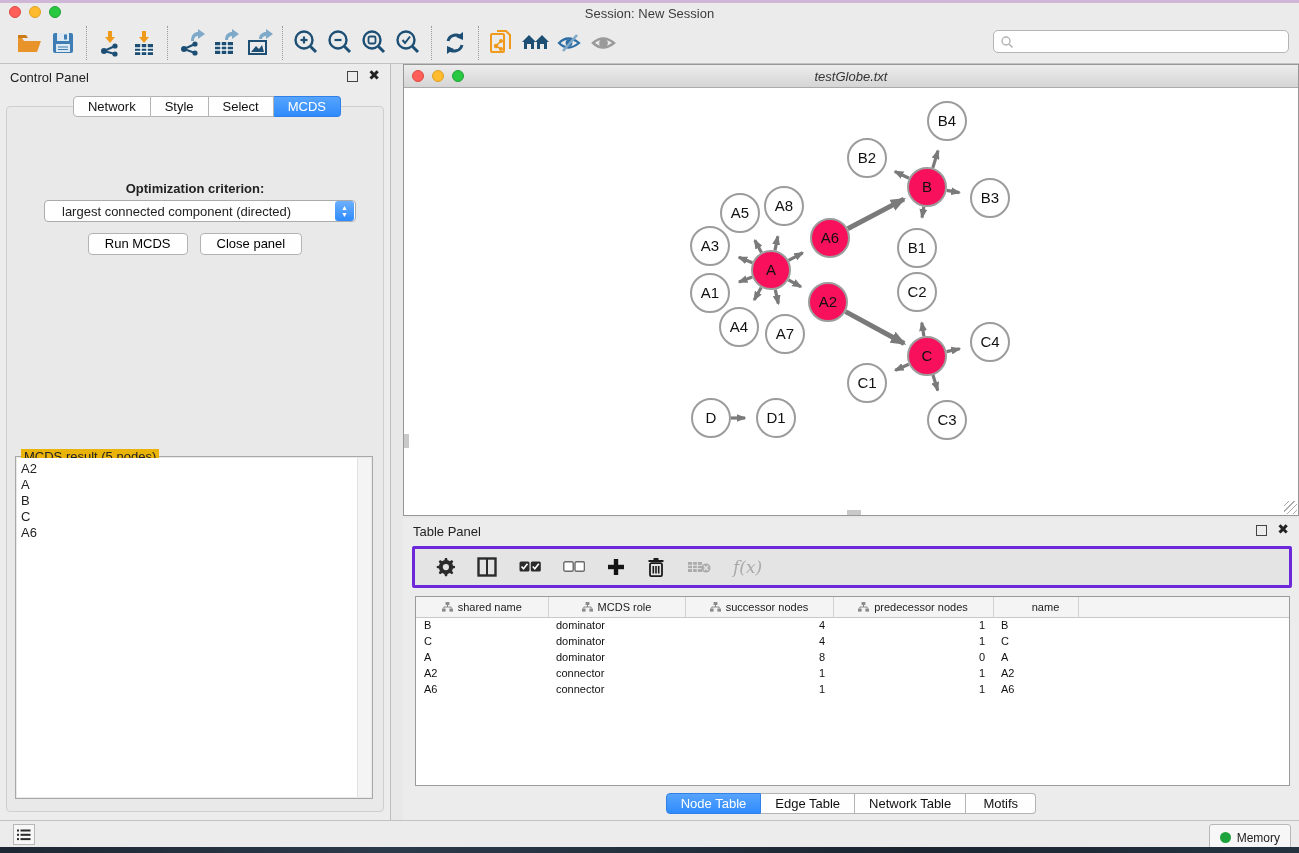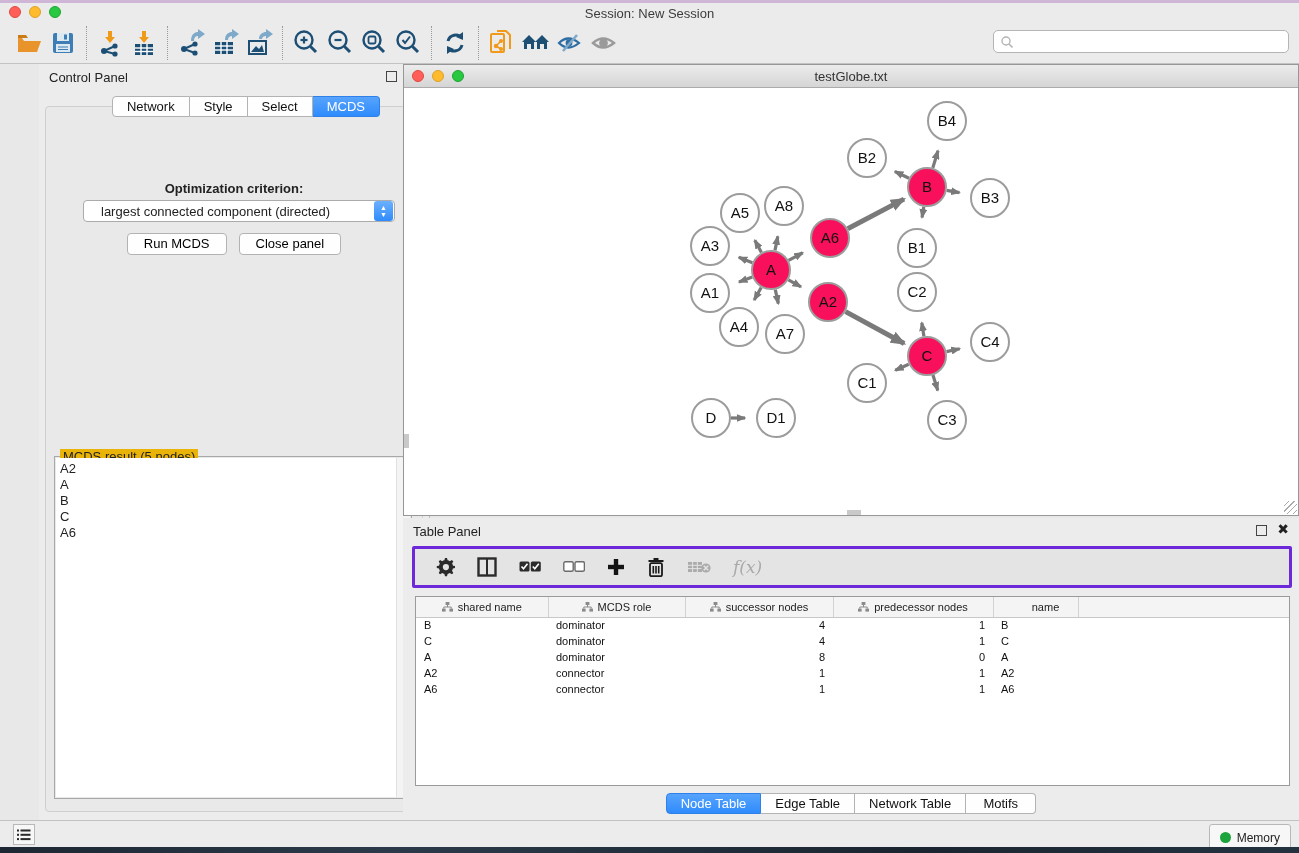--- a/index.html
+++ b/index.html
@@ -18,21 +18,21 @@
   #app-title { position:absolute; width:100%; text-align:center; top:3px; font-size:13px; color:#3c3c3c; }
 
   #toolbar { position:absolute; left:0; top:22px; width:1299px; height:42px; background:#ebebeb; border-bottom:1px solid #c2c2c2; display:flex; align-items:center; padding-left:12px; }
   .tb-btn { width:34px; height:34px; display:flex; align-items:center; justify-content:center; flex:0 0 auto; }
   .tb-sep { width:1px; height:34px; border-left:1px dotted #9a9a9a; margin:0 6px; flex:0 0 auto; }
   #search-box { position:absolute; right:10px; top:8px; width:296px; height:23px; background:#fff; border:1px solid #b5b5b5; border-radius:5px; display:flex; align-items:center; padding-left:6px; }
   #search-box svg { opacity:.55; }
   #search-input { border:none; outline:none; flex:1; height:100%; font-size:12px; background:transparent; }
 
   
-  #control-panel { position:absolute; left:0; top:64px; width:391px; height:756px; background:#ececec; border-right:1px solid #bdbdbd;margin-left:39px; }
+  #control-panel { position:absolute; left:0; top:64px; width:391px; height:756px; background:#ececec; border-right:1px solid #bdbdbd; }
   .panel-header { height:26px; display:flex; align-items:center; padding:0 10px; font-size:13px; color:#222; position:relative; }
   .panel-float { position:absolute; right:32px; top:7px; width:11px; height:11px; border:1.5px solid #444; }
   .panel-close { position:absolute; right:10px; top:3px; font-size:14px; font-weight:bold; color:#222; }
   #cp-content { position:absolute; left:6px; right:6px; top:42px; bottom:8px; background:#e9e9e9; border:1px solid #cfcfcf; border-radius:4px; }
   #cp-tabs { position:absolute; top:32px; width:100%; display:flex; justify-content:center; z-index:3;padding-left:24px; }
   .seg { display:flex; }
   .seg .tab { height:21px; line-height:19px; padding:0 14px; background:#fefefe; border:1px solid #b3b3b3; border-left:none; font-size:13px; color:#111; text-align:center; }
   .seg .tab:first-child { border-left:1px solid #b3b3b3; border-radius:4px 0 0 4px; }
   .seg .tab:last-child { border-radius:0 4px 4px 0; }
   .seg .tab.active { background:linear-gradient(#57a4fd,#2f8bfc); border-color:#2f80e8; color:#fff; }
@@ -43,21 +43,21 @@
   #cp-buttons { position:absolute; top:126px; width:100%; display:flex; justify-content:center; gap:12px; }
   .push-btn { height:22px; padding:0 16px; background:#fefefe; border:1px solid #b3b3b3; border-radius:4px; font-size:13px; line-height:20px; }
   #mcds-group { position:absolute; left:8px; right:10px; top:349px; bottom:12px; border:1px solid #a8a8a8; }
   #mcds-legend { position:absolute; top:-8px; left:5px; background:#eab308; padding:0 3px; font-size:13px; }
   #mcds-list { position:absolute; inset:1px; background:#fff; display:flex; }
   #mcds-items { flex:1; padding:3px 0 0 4px; font-size:13px; line-height:16px; }
   #mcds-scroll { width:14px; background:#f4f4f4; border-left:1px solid #e0e0e0; }
 
   
   #net-window { position:absolute; left:403px; top:64px; width:896px; height:452px; background:#fff; border:1px solid #979797; }
-  #net-titlebar { position:absolute; left:0; top:0; right:0; height:23px; background:linear-gradient(#ececec,#d5d5d5); border-bottom:1px solid #ababab; }
+  #net-titlebar { position:absolute; left:0; top:0; right:0; height:23px; background:linear-gradient(#ececec,#d5d5d5); border-bottom:1px solid #ababab;font-style:italic; }
   #net-titlebar .lights { left:8px; top:5px; }
   #net-title { position:absolute; width:100%; text-align:center; top:4px; font-size:13px; color:#333; }
   #net-canvas { position:absolute; left:0; top:24px; right:0; bottom:0; background:#fff; }
   #graph-svg { position:absolute; left:0; top:0; }
   #net-vnub { position:absolute; left:0; top:345px; width:5px; height:14px; background:#c9c9c9; }
   #net-hnub { position:absolute; left:443px; bottom:0; width:14px; height:5px; background:#c9c9c9; }
   #net-grip { position:absolute; right:1px; bottom:1px; width:13px; height:13px;
     background:repeating-linear-gradient(135deg, transparent 0 3px, #aaa 3px 4px); }
 
   

